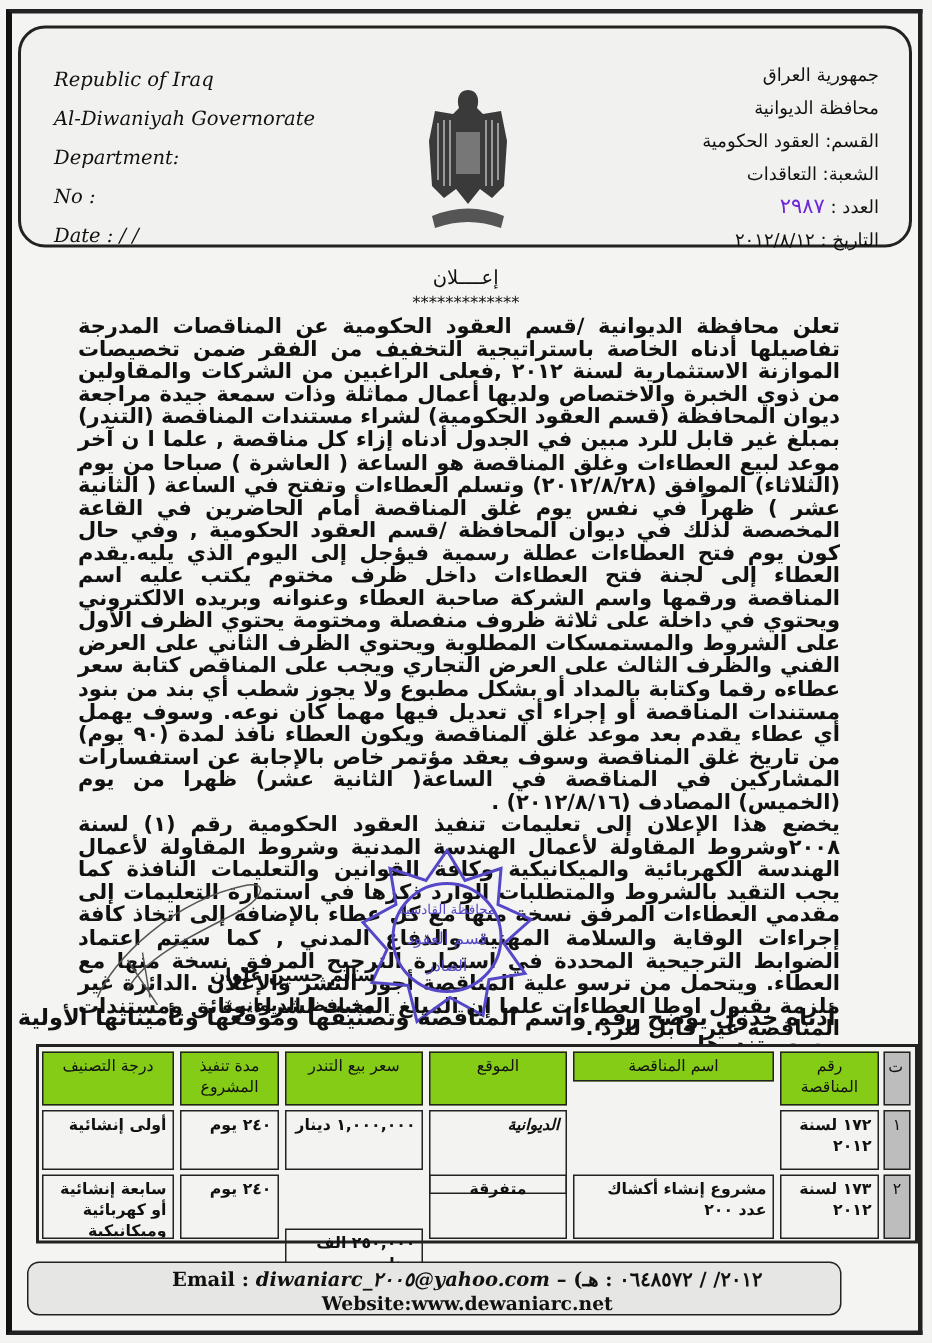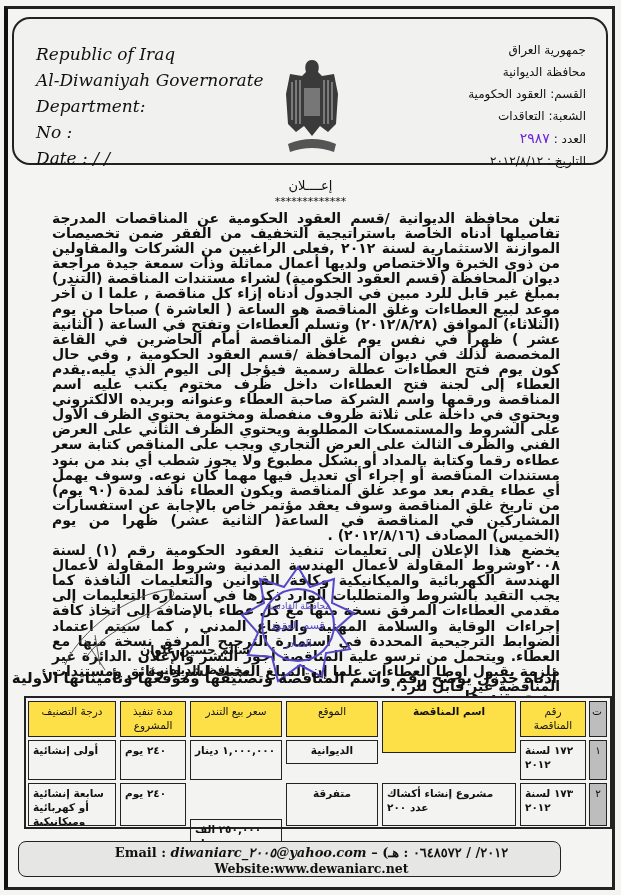--- a/index.html
+++ b/index.html
@@ -1,35 +1,35 @@
 <!DOCTYPE html>
 <html><head>
 <meta charset="utf-8">
 <style>
   html,body{margin:0;padding:0;}
   body{width:621px;height:895px;background:#e9e9e9;position:relative;overflow:hidden;font-family:"DejaVu Sans",sans-serif;color:#111;}
   .page{position:absolute;left:0;top:0;width:621px;height:895px;background:#f4f4f2;}
   .outer-frame{position:absolute;left:4px;top:6px;width:611px;height:884px;border-top:3px solid #222;border-right:3px solid #222;border-left:4px solid #111;border-bottom:3px solid #222;box-sizing:border-box;}
   .header-box{position:absolute;left:12px;top:17px;width:596px;height:148px;border:2px solid #222;border-radius:18px;box-sizing:border-box;background:#f1f1ef;}
-  .en-lines{position:absolute;left:22px;top:22px;font-family:"DejaVu Serif",serif;font-style:italic;font-size:17px;line-height:26px;}
+  .en-lines{position:absolute;left:22px;top:22px;font-family:"DejaVu Serif",serif;font-style:italic;font-size:13px;line-height:26px;}
   .en-lines div{white-space:nowrap;}
   .ar-lines{position:absolute;right:20px;top:20px;direction:rtl;text-align:right;font-family:"DejaVu Sans",sans-serif;font-size:12px;line-height:22px;}
   .ar-lines .num{color:#6d28d9;font-size:14px;font-family:"DejaVu Sans",sans-serif;}
   .emblem{position:absolute;left:268px;top:35px;width:60px;height:110px;}
   .title{position:absolute;left:0;width:621px;top:178px;text-align:center;font-size:13px;direction:rtl;}
   .stars{position:absolute;left:0;width:621px;top:195px;text-align:center;font-size:11px;letter-spacing:0px;}
   .body-text{position:absolute;left:52px;width:508px;top:211px;direction:rtl;text-align:justify;font-size:14px;line-height:15.1px;font-weight:bold;}
   .body-text p{margin:0;}
   .stamp{position:absolute;left:238px;top:565px;width:120px;height:120px;}
   .signature{position:absolute;left:55px;top:580px;width:150px;height:90px;}
   .signer{position:absolute;left:140px;top:640px;direction:rtl;text-align:right;font-size:12px;font-weight:bold;line-height:20px;}
   .table-caption{position:absolute;right:64px;top:669px;direction:rtl;font-size:15px;font-weight:bold;}
   .tbl-wrap{position:absolute;left:24px;top:696px;width:588px;height:133px;border:2px solid #222;box-sizing:border-box;background:#f3f3f1;}
-  .cell{position:absolute;border:1.5px solid #222;box-sizing:border-box;direction:rtl;text-align:left;font-size:10.5px;font-weight:bold;line-height:14px;padding:2px 4px;overflow:hidden;}
-  .hcell{background:#fde047;text-align:center;font-weight:normal;}
+  .cell{position:absolute;border:1.5px solid #222;box-sizing:border-box;direction:rtl;text-align:right;font-size:10.5px;font-weight:bold;line-height:14px;padding:2px 4px;overflow:hidden;}
+  .hcell{background:#84cc16;text-align:center;font-weight:normal;}
   .idx{background:#bdbdbd;text-align:center;font-weight:normal;}
   .footer-box{position:absolute;left:18px;top:841px;width:543px;height:36px;border:1.5px solid #222;border-radius:8px;box-sizing:border-box;background:#e6e6e4;}
   .footer-line1{position:absolute;left:0;width:585px;top:3px;text-align:center;font-family:"DejaVu Serif",serif;font-size:13px;font-weight:bold;white-space:nowrap;}
   .footer-line1 i{font-style:italic;}
   .footer-line2{position:absolute;left:0;width:585px;top:19px;text-align:center;font-family:"DejaVu Serif",serif;font-size:12.5px;font-weight:bold;}
 </style>
 </head>
 <body>
 
 <div class="page">
@@ -91,29 +91,29 @@
     <div>سالم حسين علوان</div>
     <div>محـافظ الديوانيـة</div>
   </div>
 
   <div class="table-caption">أدناه جدول يوضح رقم واسم المناقصة وتصنيفها وموقعها وتأميناتها الأولية وسعر تندرها</div>
 
   <div class="tbl-wrap">
 
     <div class="cell hcell idx" style="right:3px;top:3px;width:18px;height:36px;">ت</div>
     <div class="cell hcell" style="right:24px;top:3px;width:66px;height:36px;">رقم المناقصة</div>
-    <div class="cell hcell" style="right:94px;top:3px;width:134px;height:52px;font-weight:bold;">اسم المناقصة</div>
+    <div class="cell hcell" style="right:94px;top:3px;width:134px;height:20px;">اسم المناقصة</div>
     <div class="cell hcell" style="right:232px;top:3px;width:92px;height:36px;">الموقع</div>
     <div class="cell hcell" style="right:328px;top:3px;width:92px;height:36px;">سعر بيع التندر</div>
     <div class="cell hcell" style="right:424px;top:3px;width:66px;height:36px;">مدة تنفيذ المشروع</div>
     <div class="cell hcell" style="right:494px;top:3px;width:88px;height:36px;">درجة التصنيف</div>
 
     <div class="cell idx" style="right:3px;top:42px;width:18px;height:40px;">١</div>
     <div class="cell" style="right:24px;top:42px;width:66px;height:40px;">١٧٢ لسنة ٢٠١٢</div>
-    <div class="cell" style="right:232px;top:42px;width:92px;height:24px;text-align:center;">الديوانية</div>
+    <div class="cell" style="right:232px;top:42px;width:92px;height:56px;text-align:right;font-style:italic;">الديوانية</div>
     <div class="cell" style="right:328px;top:42px;width:92px;height:40px;">١,٠٠٠,٠٠٠ دينار</div>
     <div class="cell" style="right:424px;top:42px;width:66px;height:40px;">٢٤٠ يوم</div>
     <div class="cell" style="right:494px;top:42px;width:88px;height:40px;">أولى إنشائية</div>
 
     <div class="cell idx" style="right:3px;top:85px;width:18px;height:43px;">٢</div>
     <div class="cell" style="right:24px;top:85px;width:66px;height:43px;">١٧٣ لسنة ٢٠١٢</div>
     <div class="cell" style="right:94px;top:85px;width:134px;height:43px;margin-left:36px;">مشروع إنشاء أكشاك عدد ٢٠٠</div>
     <div class="cell" style="right:232px;top:85px;width:92px;height:43px;text-align:center;">متفرقة</div>
     <div class="cell" style="right:328px;top:85px;width:92px;height:43px;margin-top:36px;">٢٥٠,٠٠٠ الف دينار</div>
     <div class="cell" style="right:424px;top:85px;width:66px;height:43px;">٢٤٠ يوم</div>

